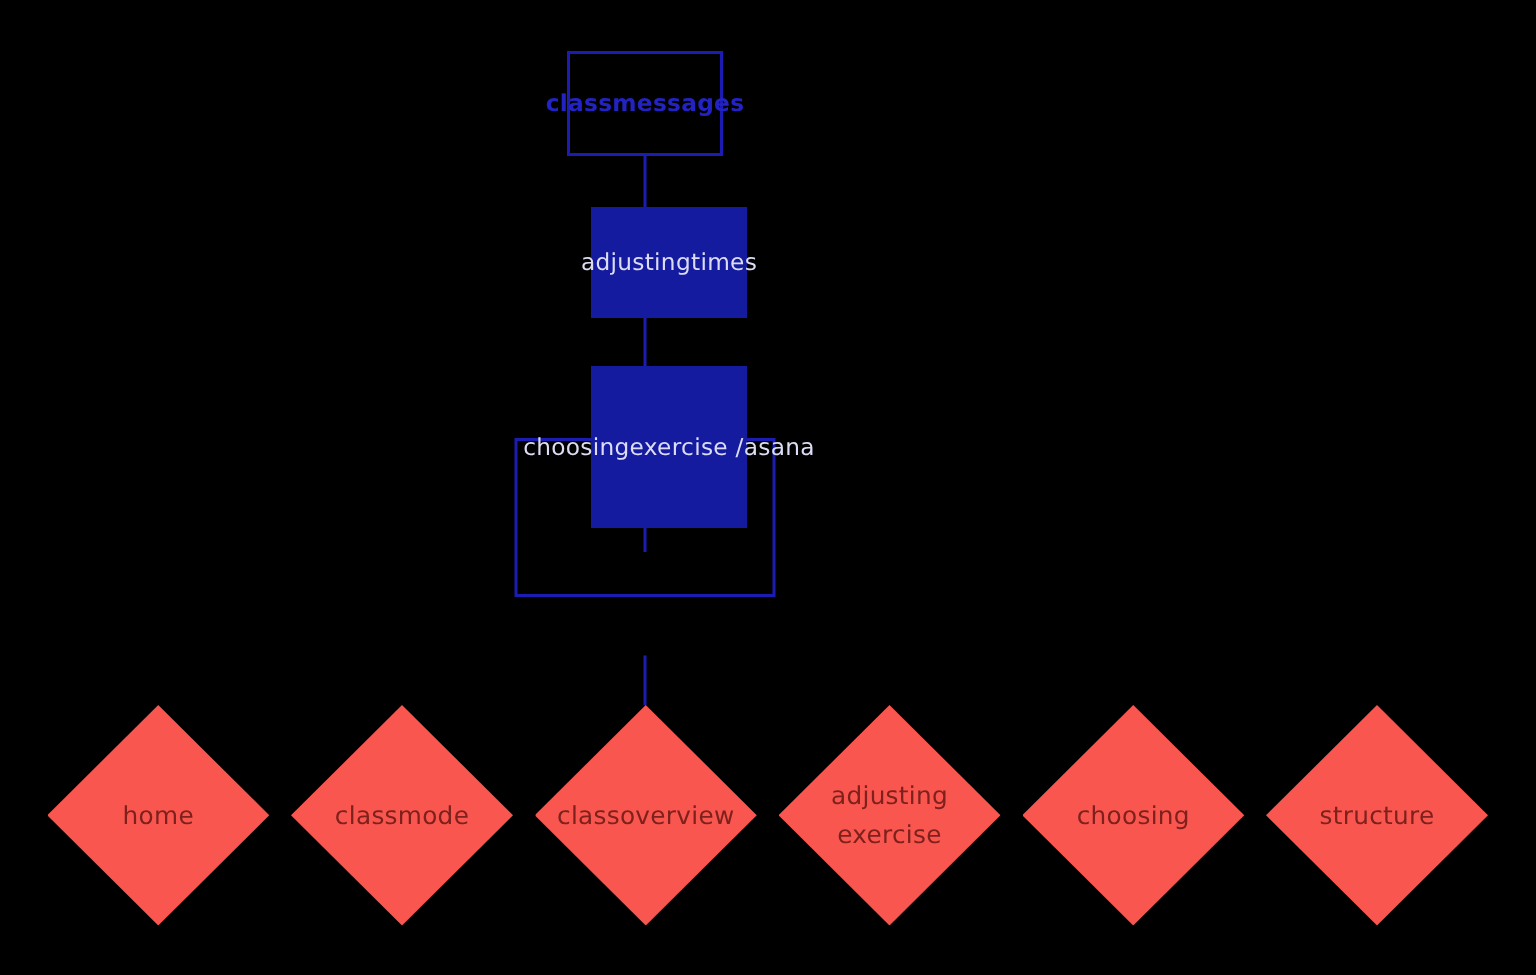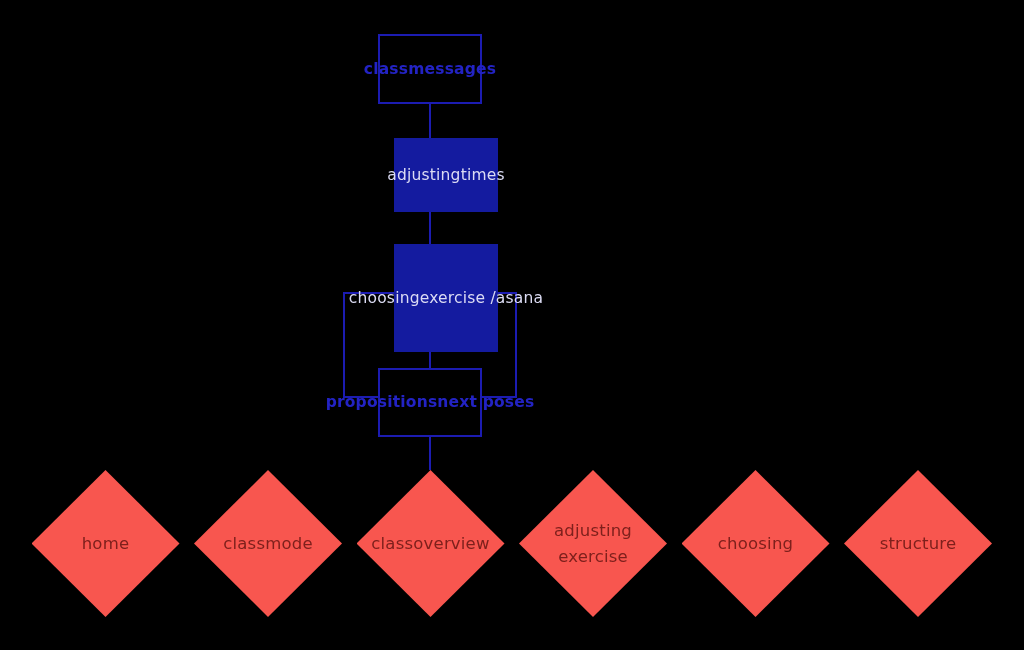--- a/index.html
+++ b/index.html
@@ -124,24 +124,20 @@
     <div>adjusting</div>
     <div>times</div>
   </div>
 
   <div class="flow-node filled" id="node-choosing-exercise">
     <div>choosing</div>
     <div>exercise /</div>
     <div>asana</div>
   </div>
 
-  <div class="flow-node outlined" id="node-propositions">
-    <div>propositions</div>
-    <div>next poses</div>
-  </div>
 
   <div class="diamond" id="diamond-0">
     <div class="diamond-label">
       <div>home</div>
       <div></div>
     </div>
   </div>
 
   <div class="diamond" id="diamond-1">
     <div class="diamond-label">

